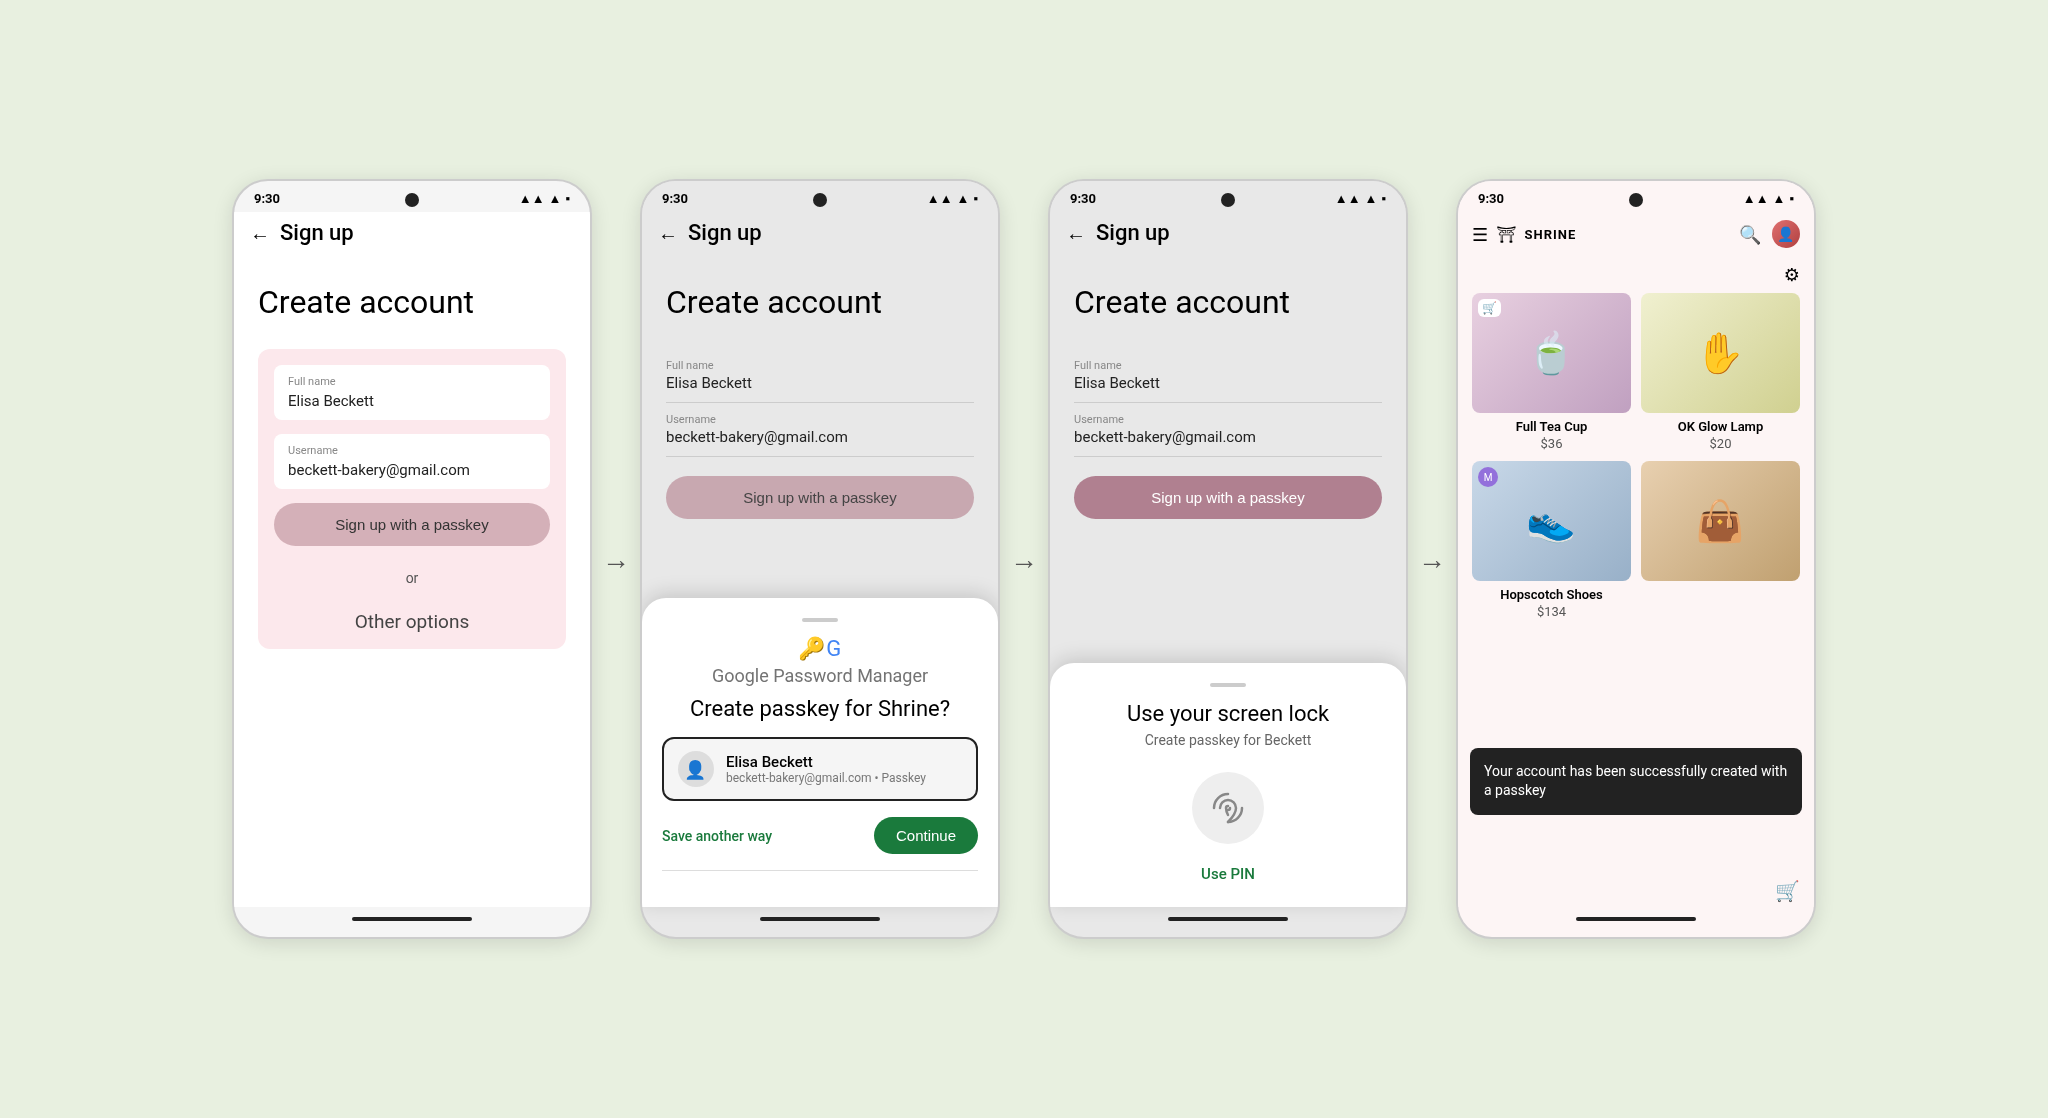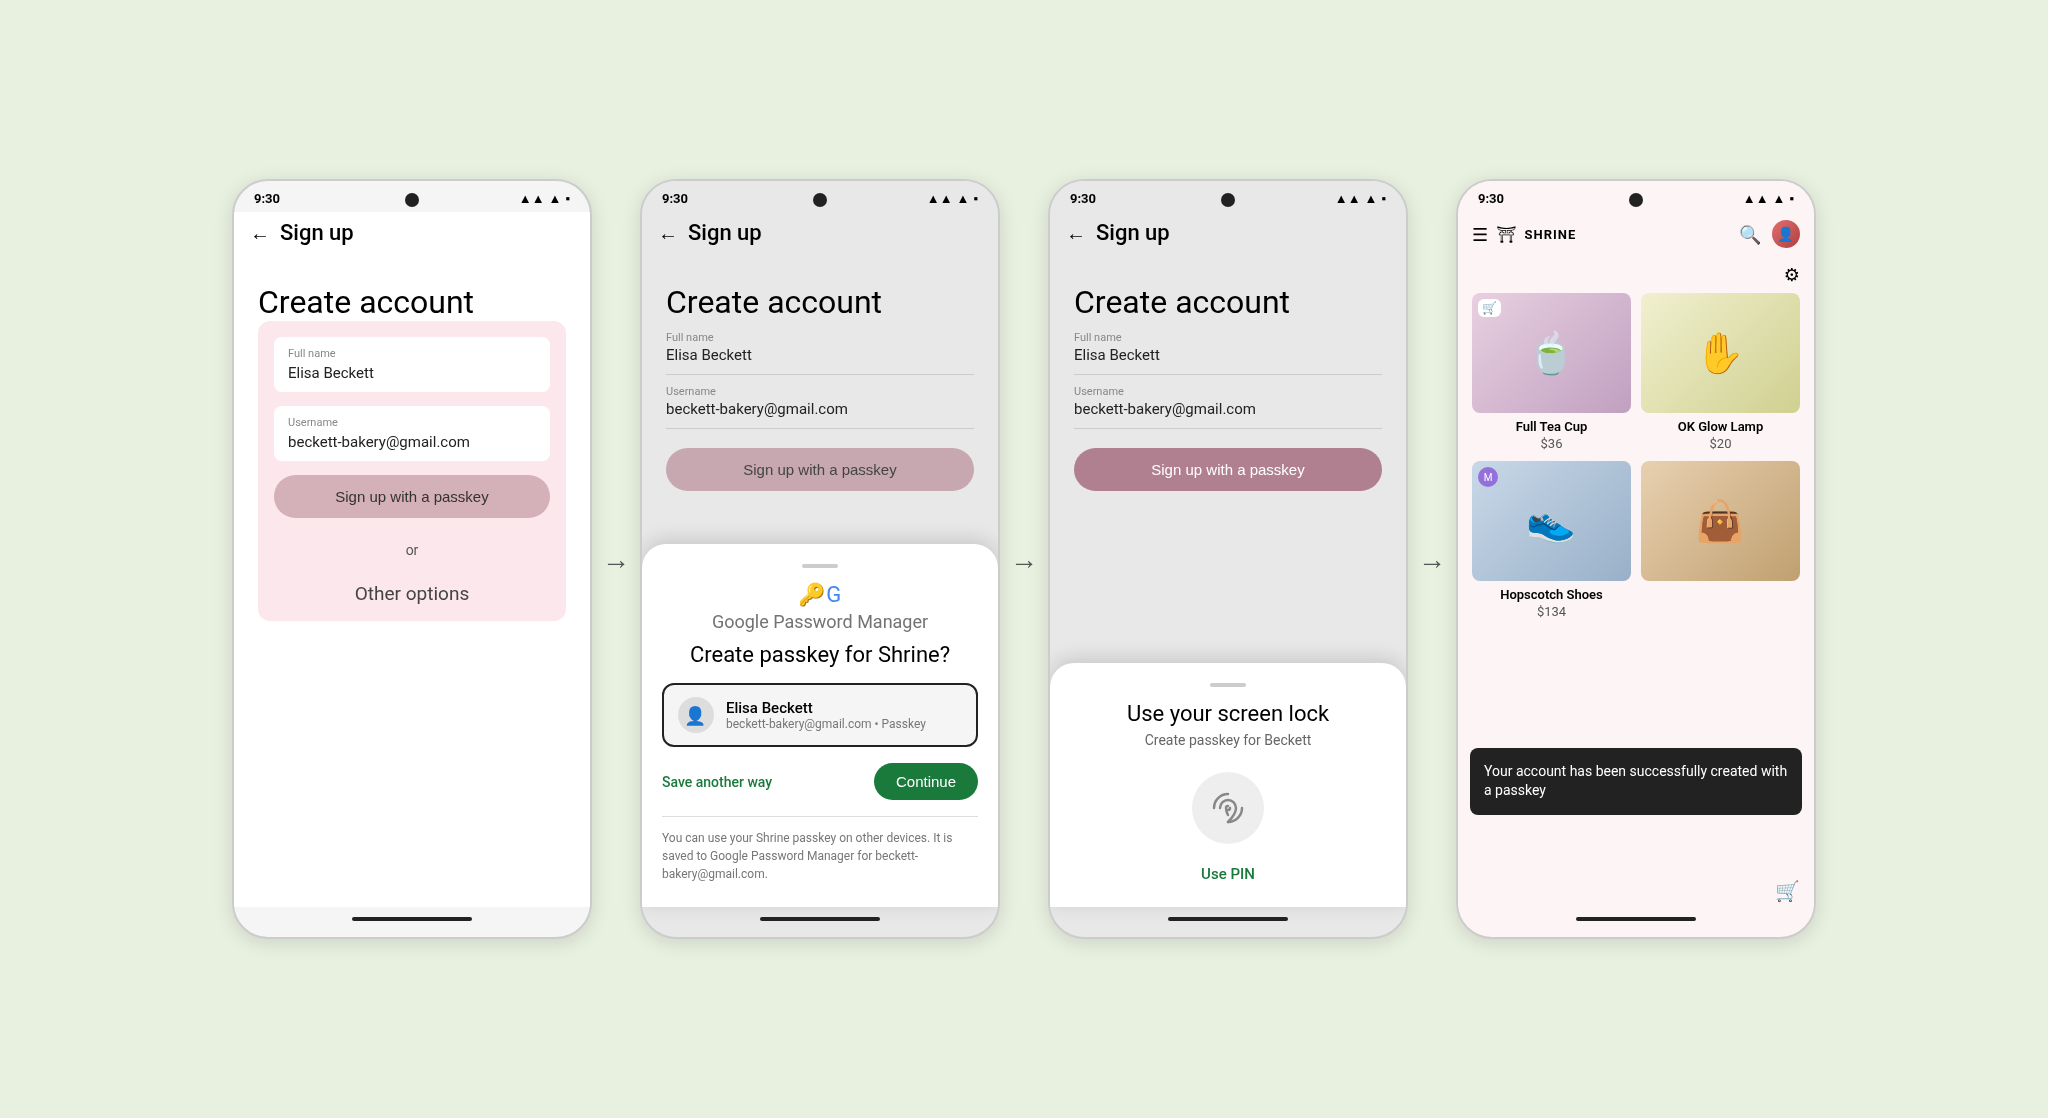--- a/index.html
+++ b/index.html
@@ -57,20 +57,21 @@
     .nav-bar .nav-title { font-size: 22px; font-weight: 500; }
     .screen-content {
       flex: 1;
       padding: 20px 24px;
       background: white;
       position: relative;
     }
     .create-account-title {
       font-size: 32px;
       font-weight: 400;
+      margin-bottom: 28px;
       margin-top: 10px;
     }
     .form-section {
       background: #fce8ec;
       border-radius: 12px;
       padding: 16px;
       display: flex;
       flex-direction: column;
       gap: 14px;
     }
@@ -414,21 +415,20 @@
           <div class="user-info">
             <div class="user-name">Elisa Beckett</div>
             <div class="user-email">beckett-bakery@gmail.com • Passkey</div>
           </div>
         </div>
         <div class="modal-actions">
           <span class="save-another">Save another way</span>
           <button class="continue-btn">Continue</button>
         </div>
         <hr class="modal-divider">
-        <div class="modal-note">You can use your Shrine passkey on other devices. It is saved to Google Password Manager for beckett-bakery@gmail.com.</div>
       </div>
     </div>
     <div class="home-indicator"></div>
   </div>
 
   <div class="arrow-connector">→</div>
 
   <div class="phone-frame gray">
     <div class="status-bar gray-screen-bg">
       <span class="time">9:30</span>

